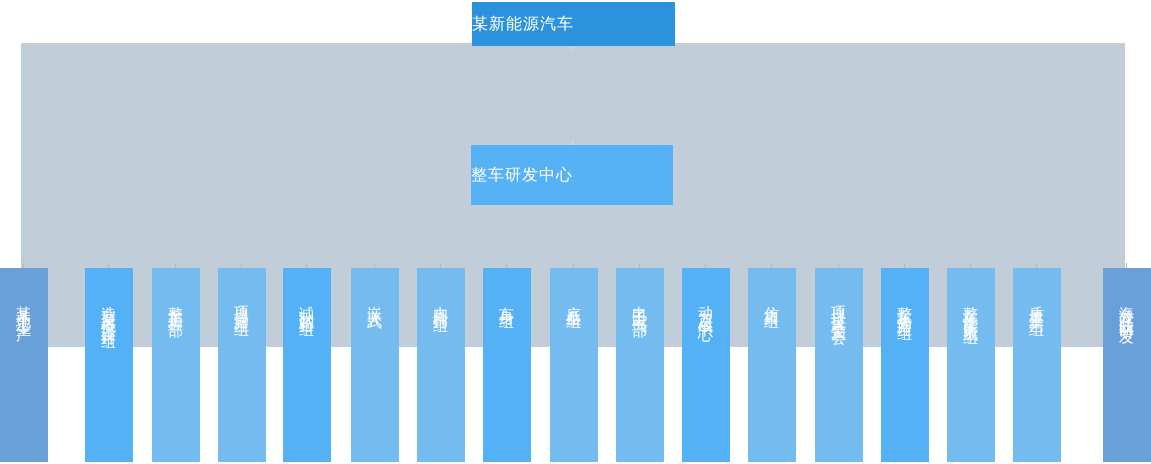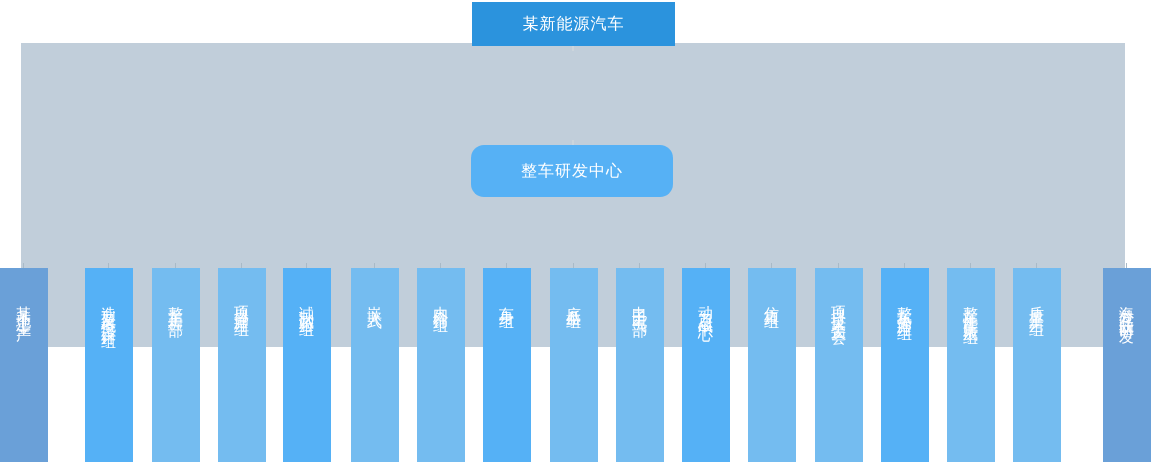--- a/index.html
+++ b/index.html
@@ -20,40 +20,38 @@
     left: 21px;
     top: 43px;
     width: 1104px;
     height: 304px;
     background: var(--panel-bg);
   }
   .box {
     position: absolute;
     display: flex;
     align-items: center;
-    justify-content: center;
     color: var(--label-text);
     font-size: 16px;
     letter-spacing: 1px;
     white-space: nowrap;
   }
   .root-box {
     left: 472px;
     top: 2px;
     width: 203px;
     height: 44px;
     background: var(--root-box);
   }
   .center-box {
     left: 471px;
     top: 145px;
     width: 202px;
-    height: 52px;
+    height: 60px;
     background: var(--center-box);
-    border-radius: 13px;
   }
   .connector {
     position: absolute;
     width: 2px;
     background: var(--connector);
   }
   .connector-root {
     left: 572px;
     top: 46px;
     height: 5px;

